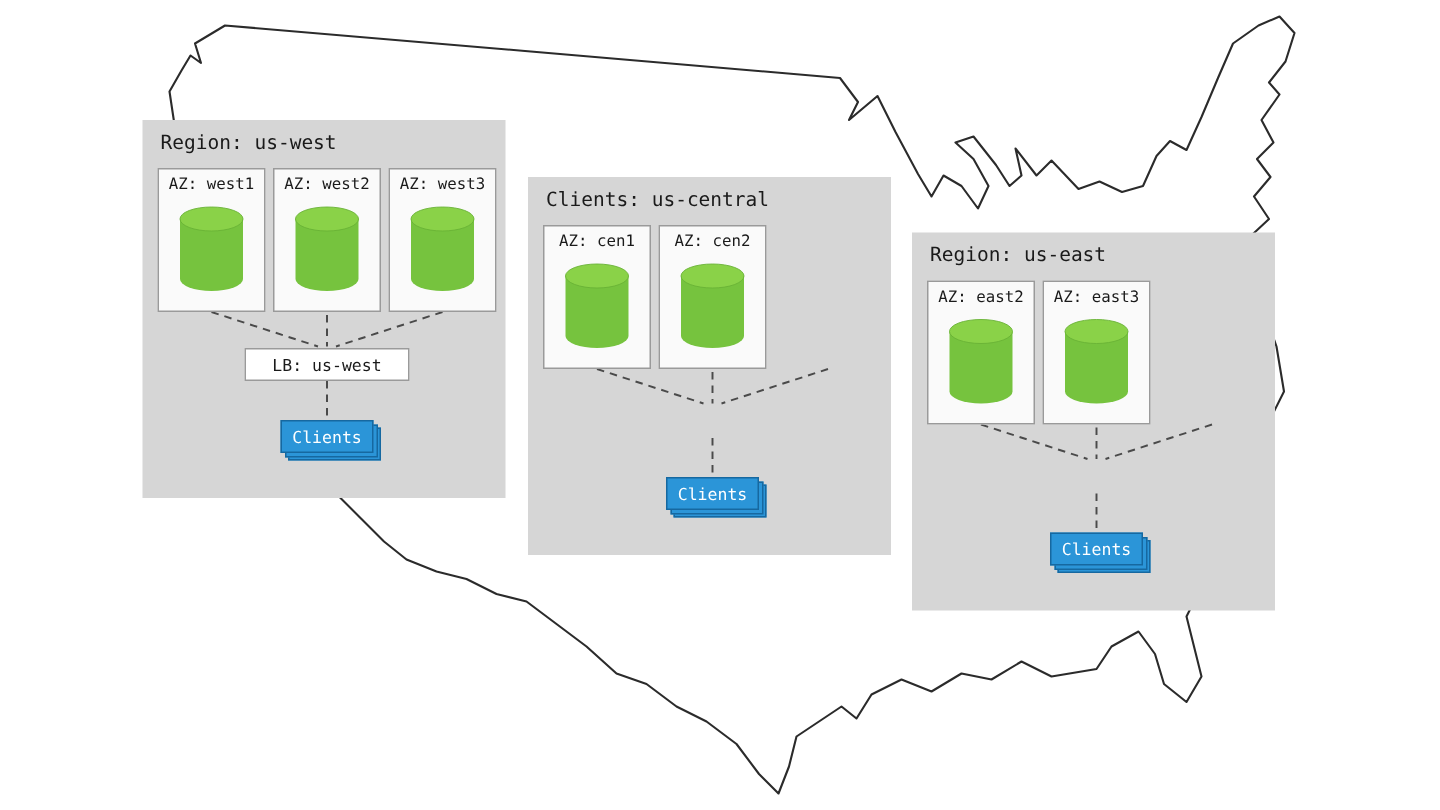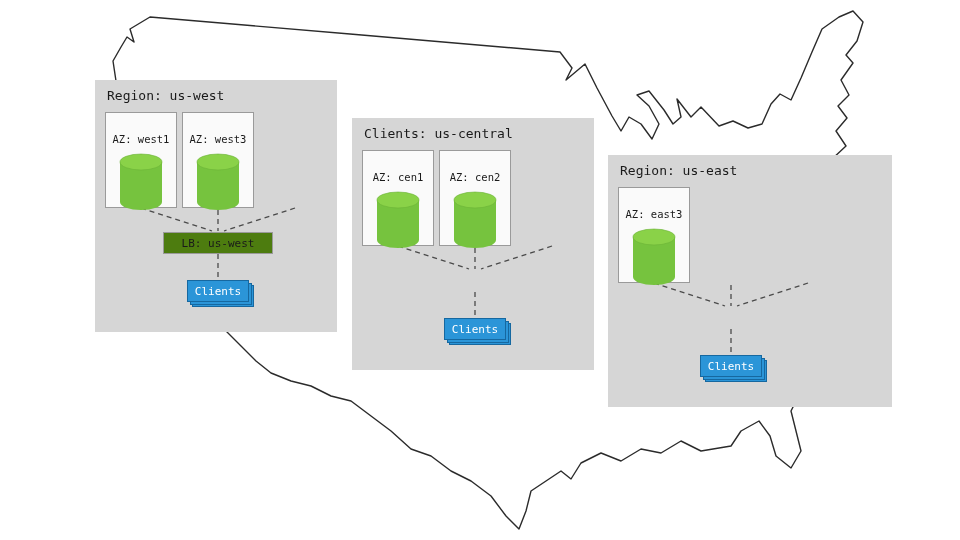--- a/index.html
+++ b/index.html
@@ -8,36 +8,36 @@
     background:#ffffff;
     font-family:"DejaVu Sans Mono","Liberation Mono",monospace;
   }
   .map-layer{position:absolute;left:0;top:0;width:960px;height:540px;}
   .region{
     position:absolute;width:242px;height:252px;
     background:#d6d6d6;
   }
   .region-west{left:95px;top:80px;text-align:right;}
   .region-central{left:352px;top:118px;}
-  .region-east{left:608px;top:155px;padding-left:42px;}
+  .region-east{left:608px;top:155px;}
   .region-title{
     position:absolute;left:12px;top:8px;
     font-size:13px;color:#1a1a1a;white-space:nowrap;
   }
   .az-row{position:absolute;left:10px;top:32px;display:flex;gap:5px;}
   .az{
     width:72px;height:96px;background:#fafafa;border:1px solid #9a9a9a;
     box-sizing:border-box;display:flex;flex-direction:column;align-items:center;
   }
-  .az-label{font-size:10.5px;color:#1a1a1a;margin-top:20px;white-space:nowrap;}
+  .az-label{font-size:10.5px;color:#1a1a1a;margin-top:4px;white-space:nowrap;}
   .cylinder{margin-top:7px;line-height:0;}
   .connectors{position:absolute;left:0;top:0;width:242px;height:252px;pointer-events:none;}
   .lb{
     position:absolute;left:68px;top:152px;width:110px;height:22px;
-    background:#4d7c0f;border:1px solid #9a9a9a;box-sizing:border-box;
+    background:#ffffff;border:1px solid #9a9a9a;box-sizing:border-box;
     font-size:11px;color:#1a1a1a;display:flex;align-items:center;justify-content:center;
     white-space:nowrap;
   }
   .clients-stack{position:absolute;left:92px;top:200px;width:62px;height:28px;}
   .clients-layer{
     position:absolute;width:62px;height:22px;background:#2b95d8;border:1px solid #1668a0;
     box-sizing:border-box;
   }
   .clients-layer.l2{left:5px;top:5px;}
   .clients-layer.l1{left:2.5px;top:2.5px;}
@@ -69,20 +69,29 @@
   <svg class="connectors" viewBox="0 0 242 252">
     <path class="dash" d="M 46,128 L 117,151"></path>
     <path class="dash" d="M 123,130 L 123,151"></path>
     <path class="dash" d="M 200,128 L 129,151"></path>
     <path class="dash" d="M 123,174 L 123,199"></path>
   </svg>
   <div class="region-title">Region: us-west</div>
   <div class="az-row">
     <div class="az">
       <div class="az-label">AZ: west1</div>
+      <div class="cylinder">
+        <svg width="46" height="60" viewBox="0 0 46 60">
+            <path d="M 2,10 V 50 A 21,8 0 0 0 44,50 V 10 Z" fill="#76c33e"></path>
+            <ellipse cx="23" cy="10" rx="21" ry="8" fill="#8ad248" stroke="#69b236" stroke-width="0.6"></ellipse>
+          </svg>
+      </div>
+    </div>
+    <div class="az">
+      <div class="az-label">AZ: west2</div>
       <div class="cylinder">
         <svg width="46" height="60" viewBox="0 0 46 60">
             <path d="M 2,10 V 50 A 21,8 0 0 0 44,50 V 10 Z" fill="#76c33e"></path>
             <ellipse cx="23" cy="10" rx="21" ry="8" fill="#8ad248" stroke="#69b236" stroke-width="0.6"></ellipse>
           </svg>
       </div>
     </div>
     <div class="az">
       <div class="az-label">AZ: west3</div>
       <div class="cylinder">
@@ -139,20 +148,29 @@
 <div class="region region-east">
   <svg class="connectors" viewBox="0 0 242 252">
     <path class="dash" d="M 46,128 L 117,151"></path>
     <path class="dash" d="M 123,130 L 123,151"></path>
     <path class="dash" d="M 200,128 L 129,151"></path>
     <path class="dash" d="M 123,174 L 123,199"></path>
   </svg>
   <div class="region-title">Region: us-east</div>
   <div class="az-row">
     <div class="az">
+      <div class="az-label">AZ: east2</div>
+      <div class="cylinder">
+        <svg width="46" height="60" viewBox="0 0 46 60">
+            <path d="M 2,10 V 50 A 21,8 0 0 0 44,50 V 10 Z" fill="#76c33e"></path>
+            <ellipse cx="23" cy="10" rx="21" ry="8" fill="#8ad248" stroke="#69b236" stroke-width="0.6"></ellipse>
+          </svg>
+      </div>
+    </div>
+    <div class="az">
       <div class="az-label">AZ: east3</div>
       <div class="cylinder">
         <svg width="46" height="60" viewBox="0 0 46 60">
             <path d="M 2,10 V 50 A 21,8 0 0 0 44,50 V 10 Z" fill="#76c33e"></path>
             <ellipse cx="23" cy="10" rx="21" ry="8" fill="#8ad248" stroke="#69b236" stroke-width="0.6"></ellipse>
           </svg>
       </div>
     </div>
   </div>
   <div class="clients-stack">

